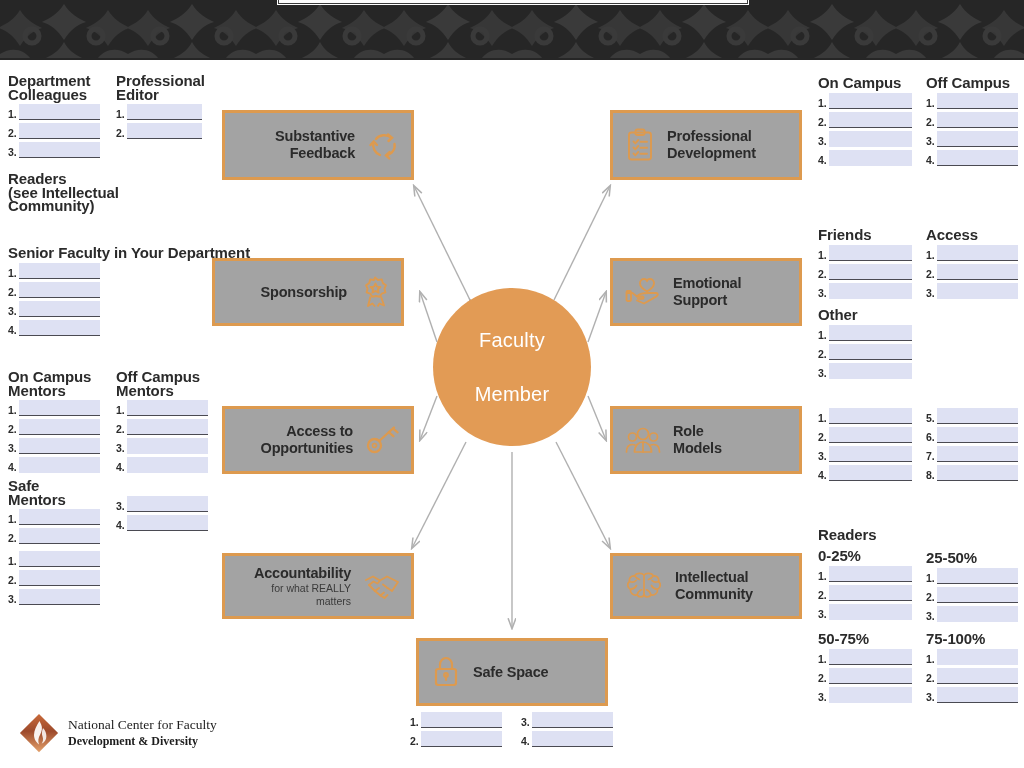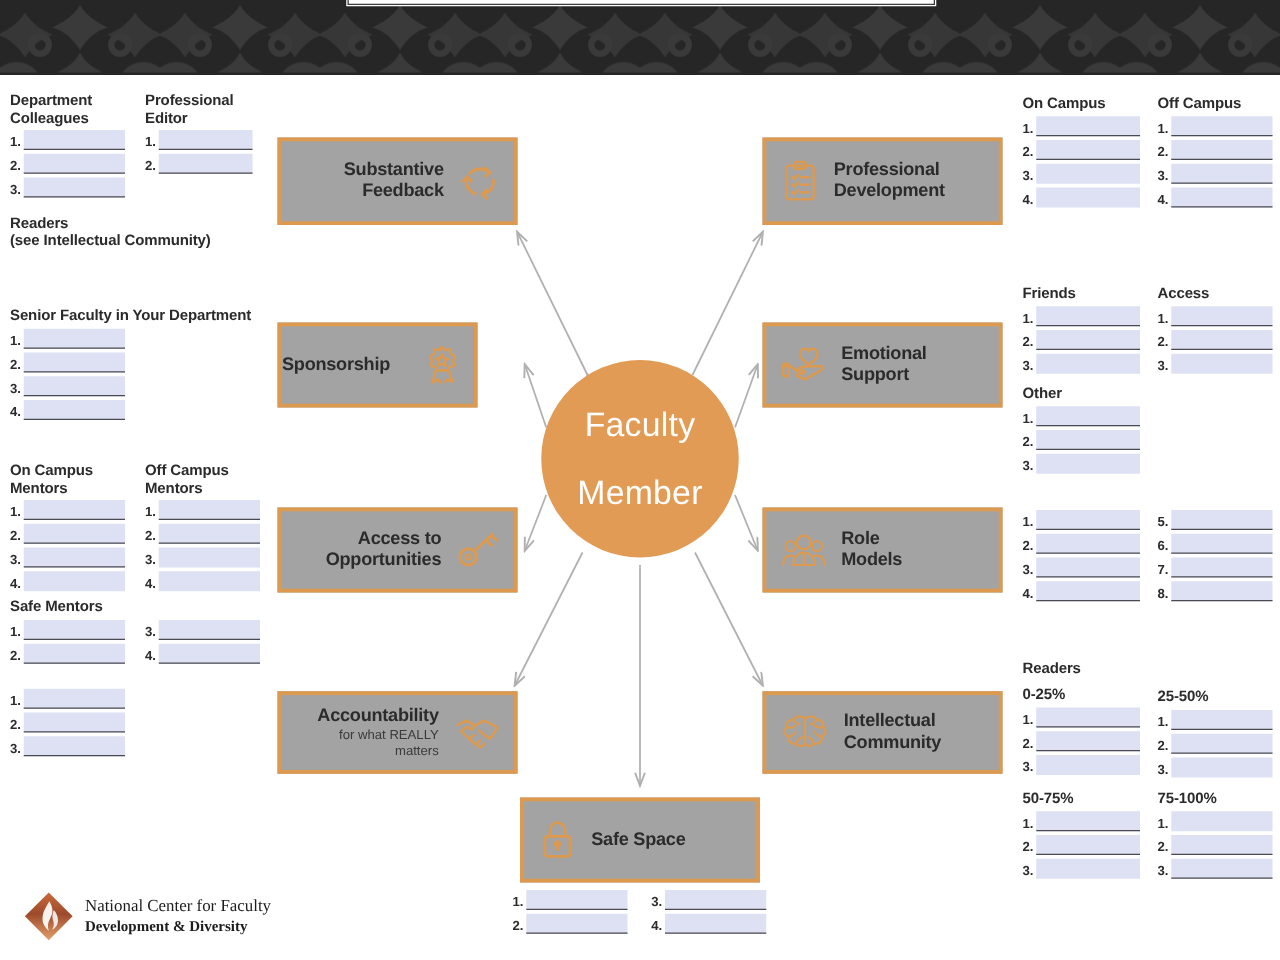--- a/index.html
+++ b/index.html
@@ -22,21 +22,21 @@
   }
   .banner .whitebox{
     position:absolute;left:278px;top:-14px;width:468px;height:16px;
     background:#fdfdfd;border:1px solid #3a3a3a;
     box-shadow:0 0 0 1px #ffffff;
   }
 
   
   .grp{position:absolute;}
   .grp .hd{
-    font-size:12px;font-weight:bold;color:#2b2b2b;
+    font-size:15px;font-weight:bold;color:#2b2b2b;
     line-height:13.5px;letter-spacing:-0.1px;white-space:pre-line;
     margin-bottom:3px;
   }
   .row{display:flex;align-items:flex-end;margin-bottom:3px;}
   .row .num{
     font-size:10.5px;font-weight:bold;color:#2b2b2b;
     width:11px;flex:0 0 11px;line-height:12px;text-align:left;
   }
   .row .fld{
     height:15px;background:#dee1f3;border-bottom:1.4px solid #4a4a52;
@@ -66,21 +66,21 @@
     line-height:12.5px;white-space:pre-line;letter-spacing:0;
   }
 
   
   .hub{
     position:absolute;left:433px;top:288px;width:158px;height:158px;
     border-radius:50%;background:#e29b55;
     display:flex;flex-direction:column;align-items:center;justify-content:center;
   }
   .hub span{
-    display:block;color:#ffffff;font-size:27px;line-height:54px;
+    display:block;color:#ffffff;font-size:20px;line-height:54px;
     font-weight:normal;letter-spacing:0.2px;
   }
 
   
   .logo{position:absolute;left:18px;top:712px;display:flex;align-items:center;}
   .logo .mark{flex:0 0 auto;margin-right:8px;}
   .logo .txt{font-family:"Liberation Serif", serif;color:#1d1d1d;}
   .logo .l1{font-size:13.5px;line-height:16px;}
   .logo .l2{font-size:12px;line-height:17px;font-weight:bold;}
 
@@ -154,21 +154,21 @@
         <path d="M9 11 C12.5 6.5 20 6 24 9.5"></path>
           <path d="M21 6.5 L25 9.8 L21.5 13"></path>
         <path d="M27.5 16 C28.5 21.5 24.5 26.5 19.5 27"></path>
           <path d="M22.5 24 L19 27.4 L22.3 30.5"></path>
         <path d="M13 27 C8 25 5 19.5 6.5 14.5"></path>
           <path d="M3.5 17 L6.7 13.5 L10 17"></path>
       </svg>
     </span>
   </div>
 
-  <div class="node left" style="left:222px;top:258px;width:160px;height:68px;gap:13px;">
+  <div class="node left" style="left:212px;top:258px;width:192px;height:68px;">
     <span class="lbl">Sponsorship</span>
     <span class="ic">
       <svg width="32" height="34" viewBox="0 0 32 34" fill="none" stroke="#dd9a4f" stroke-width="1.9" stroke-linejoin="round">
         <path d="M16 2.5 L19 5 L22.8 4.4 L23.8 8.1 L27 10.2 L25.4 13.7 L26.4 17.4 L22.8 18.6 L20.7 21.8 L17 21 L13.3 21.8 L11.2 18.6 L7.6 17.4 L8.6 13.7 L7 10.2 L10.2 8.1 L11.2 4.4 L15 5 Z"></path>
         <path d="M16.5 8.5 L18 11.6 L21.4 12 L18.9 14.3 L19.6 17.6 L16.5 16 L13.4 17.6 L14.1 14.3 L11.6 12 L15 11.6 Z"></path>
         <path d="M11.5 21.5 L9 31 L13.5 28.5 L16 31.5"></path>
         <path d="M22 21.5 L25 30.5 L20.5 28.5 L18.5 31.5"></path>
       </svg>
     </span>
   </div>

